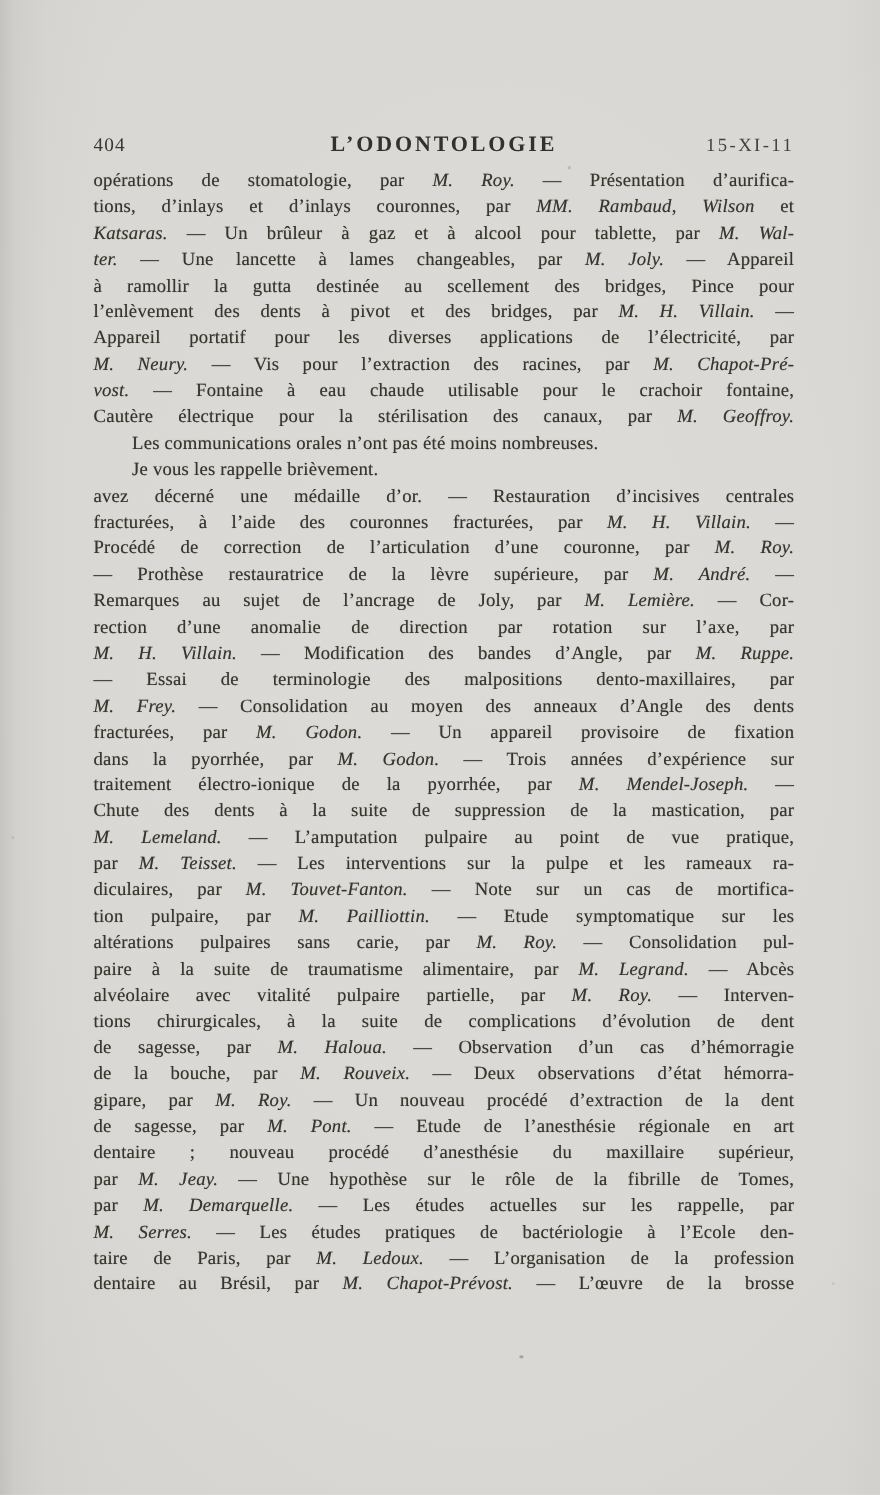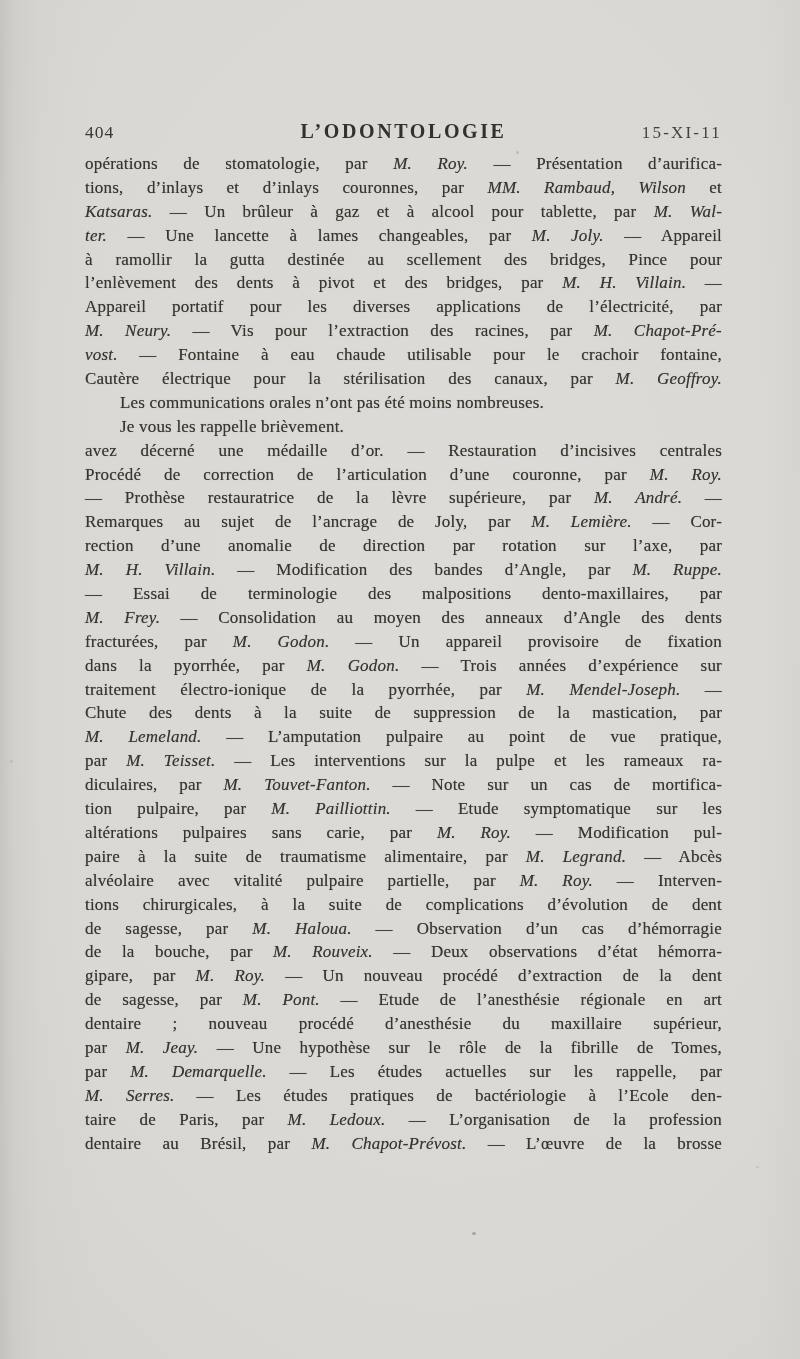--- a/index.html
+++ b/index.html
@@ -96,36 +96,37 @@
       <div class="line"><i>ter.</i><span> — Une lancette à lames changeables, par </span><i>M. Joly.</i><span> — Appareil</span></div>
       <div class="line"><span>à ramollir la gutta destinée au scellement des bridges, Pince pour</span></div>
       <div class="line"><span>l’enlèvement des dents à pivot et des bridges, par </span><i>M. H. Villain.</i><span> —</span></div>
       <div class="line"><span>Appareil portatif pour les diverses applications de l’électricité, par</span></div>
       <div class="line"><i>M. Neury.</i><span> — Vis pour l’extraction des racines, par </span><i>M. Chapot-Pré-</i></div>
       <div class="line"><i>vost.</i><span> — Fontaine à eau chaude utilisable pour le crachoir fontaine,</span></div>
       <div class="line"><span>Cautère électrique pour la stérilisation des canaux, par </span><i>M. Geoffroy.</i></div>
       <div class="line indent short"><span>Les communications orales n’ont pas été moins nombreuses.</span></div>
       <div class="line indent short"><span>Je vous les rappelle brièvement.</span></div>
       <div class="line"><span>avez décerné une médaille d’or. — Restauration d’incisives centrales</span></div>
+      <div class="line"><span>fracturées, à l’aide des couronnes fracturées, par </span><i>M. H. Villain.</i><span> —</span></div>
       <div class="line"><span>Procédé de correction de l’articulation d’une couronne, par </span><i>M. Roy.</i></div>
       <div class="line"><span>— Prothèse restauratrice de la lèvre supérieure, par </span><i>M. André.</i><span> —</span></div>
       <div class="line"><span>Remarques au sujet de l’ancrage de Joly, par </span><i>M. Lemière.</i><span> — Cor-</span></div>
       <div class="line"><span>rection d’une anomalie de direction par rotation sur l’axe, par</span></div>
       <div class="line"><i>M. H. Villain.</i><span> — Modification des bandes d’Angle, par </span><i>M. Ruppe.</i></div>
       <div class="line"><span>— Essai de terminologie des malpositions dento-maxillaires, par</span></div>
       <div class="line"><i>M. Frey.</i><span> — Consolidation au moyen des anneaux d’Angle des dents</span></div>
       <div class="line"><span>fracturées, par </span><i>M. Godon.</i><span> — Un appareil provisoire de fixation</span></div>
       <div class="line"><span>dans la pyorrhée, par </span><i>M. Godon.</i><span> — Trois années d’expérience sur</span></div>
       <div class="line"><span>traitement électro-ionique de la pyorrhée, par </span><i>M. Mendel-Joseph.</i><span> —</span></div>
       <div class="line"><span>Chute des dents à la suite de suppression de la mastication, par</span></div>
       <div class="line"><i>M. Lemeland.</i><span> — L’amputation pulpaire au point de vue pratique,</span></div>
       <div class="line"><span>par </span><i>M. Teisset.</i><span> — Les interventions sur la pulpe et les rameaux ra-</span></div>
       <div class="line"><span>diculaires, par </span><i>M. Touvet-Fanton.</i><span> — Note sur un cas de mortifica-</span></div>
       <div class="line"><span>tion pulpaire, par </span><i>M. Pailliottin.</i><span> — Etude symptomatique sur les</span></div>
-      <div class="line"><span>altérations pulpaires sans carie, par </span><i>M. Roy.</i><span> — Modification pul-</span></div>
+      <div class="line"><span>altérations pulpaires sans carie, par </span><i>M. Roy.</i><span> — Consolidation pul-</span></div>
       <div class="line"><span>paire à la suite de traumatisme alimentaire, par </span><i>M. Legrand.</i><span> — Abcès</span></div>
       <div class="line"><span>alvéolaire avec vitalité pulpaire partielle, par </span><i>M. Roy.</i><span> — Interven-</span></div>
       <div class="line"><span>tions chirurgicales, à la suite de complications d’évolution de dent</span></div>
       <div class="line"><span>de sagesse, par </span><i>M. Haloua.</i><span> — Observation d’un cas d’hémorragie</span></div>
       <div class="line"><span>de la bouche, par </span><i>M. Rouveix.</i><span> — Deux observations d’état hémorra-</span></div>
       <div class="line"><span>gipare, par </span><i>M. Roy.</i><span> — Un nouveau procédé d’extraction de la dent</span></div>
       <div class="line"><span>de sagesse, par </span><i>M. Pont.</i><span> — Etude de l’anesthésie régionale en art</span></div>
       <div class="line"><span>dentaire ; nouveau procédé d’anesthésie du maxillaire supérieur,</span></div>
       <div class="line"><span>par </span><i>M. Jeay.</i><span> — Une hypothèse sur le rôle de la fibrille de Tomes,</span></div>
       <div class="line"><span>par </span><i>M. Demarquelle.</i><span> — Les études actuelles sur les rappelle, par</span></div>

